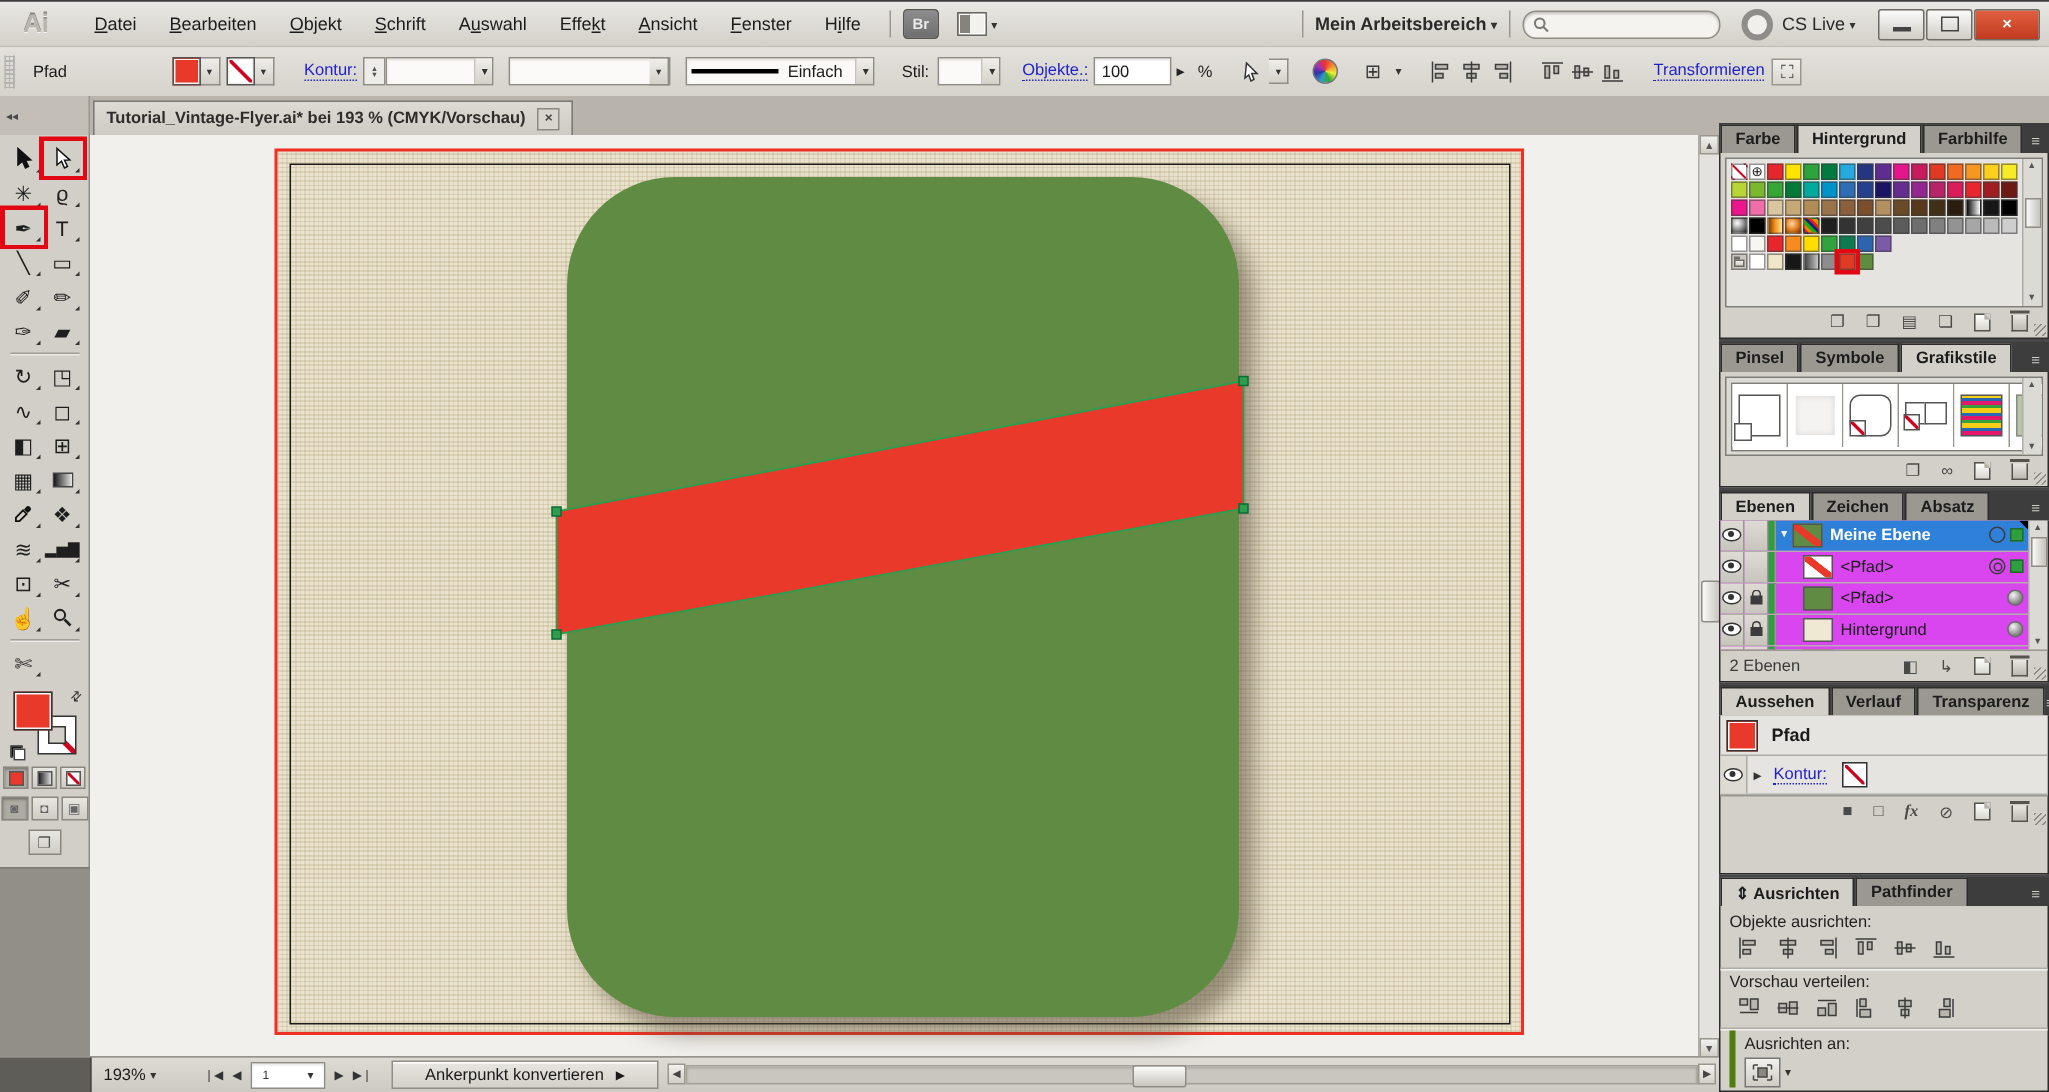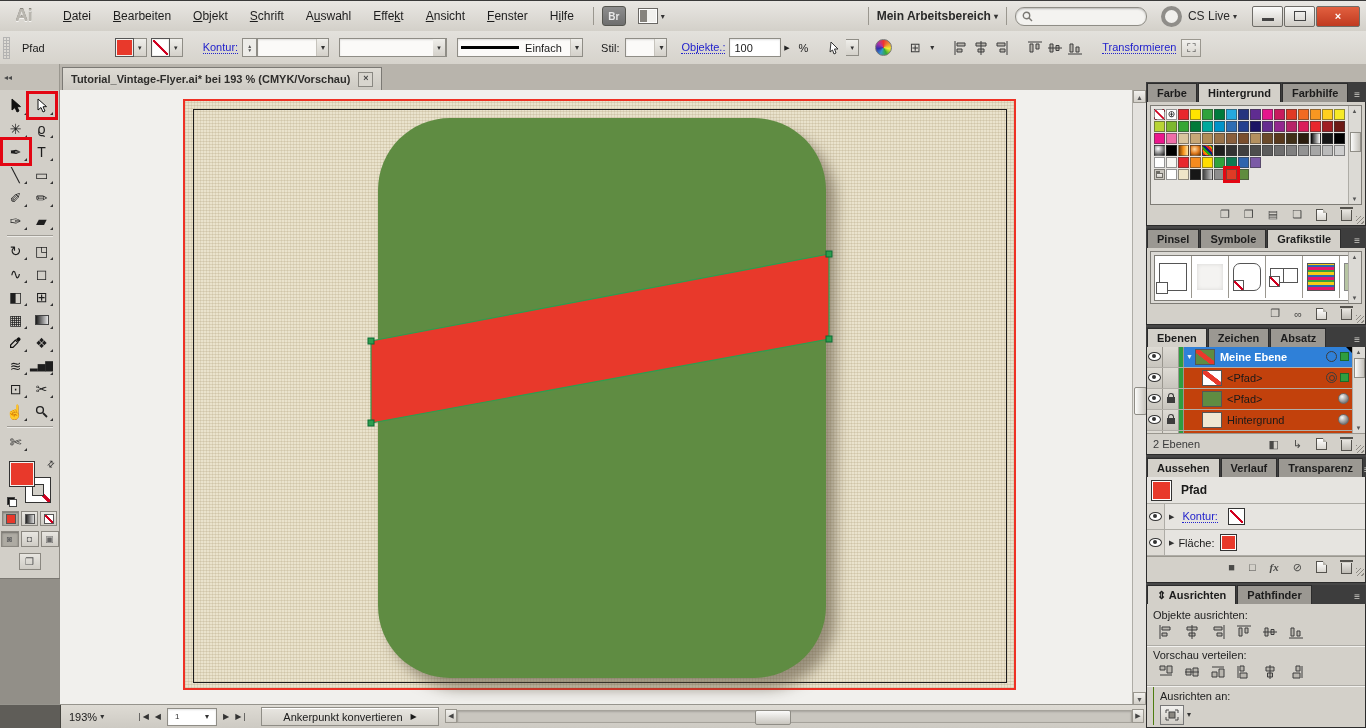--- a/index.html
+++ b/index.html
@@ -142,21 +142,21 @@
   .gs-blank{width:26px;height:26px;background:#f4f3f1;box-shadow:inset 0 0 4px rgba(0,0,0,.12);}
   .gs-round{width:26px;height:26px;border:1px solid #555;border-radius:7px;background:#fff;position:relative;}
   .gs-chip{position:absolute;left:-1px;bottom:-1px;width:9px;height:9px;border:1px solid #555;background:linear-gradient(to top right,#fff 40%,#d00020 42%,#d00020 58%,#fff 60%);}
   .gs-two{width:28px;height:18px;position:relative;}
   .gs-two .s1{position:absolute;left:0;top:0;width:13px;height:13px;border:1px solid #555;background:#fff;}
   .gs-two .s2{position:absolute;right:0;top:0;width:13px;height:13px;border:1px solid #555;background:#fff;}
   .gs-pattern{width:26px;height:26px;border:1px solid #555;background:repeating-linear-gradient(0deg,#e3176c 0 3px,#2a67b2 3px 5px,#f7ce17 5px 8px,#37a23c 8px 10px),repeating-linear-gradient(90deg,rgba(226,30,30,.7) 0 3px,rgba(41,171,226,.7) 3px 6px,rgba(247,148,29,.7) 6px 9px);}
   .gs-sage{width:26px;height:26px;border:1px solid #888;}
 
   
-  .lrow{height:20px;display:flex;align-items:flex-end;border-bottom:1px solid #b2afa9;background:#c2410c;}
+  .lrow{height:20px;display:flex;align-items:flex-end;border-bottom:1px solid #b2afa9;background:#d946ef;}
   .lgut{width:16px;height:20px;border-right:1px solid #9a978f;background:linear-gradient(#dedbd4,#c8c5be);display:flex;align-items:center;justify-content:center;box-sizing:border-box;}
   .lbar{width:5px;height:20px;background:#2f9e3f;border-right:1px solid #9a978f;box-sizing:border-box;}
   .lmain{flex:1;height:20px;display:flex;align-items:center;position:relative;overflow:hidden;}
   .lmain.selected{background:#2f80d8;color:#fff;font-weight:bold;}
   .lmain .tri{font-size:7px;margin:0 2px;color:#eef4fc;}
   .lthumb{width:18px;height:14px;border:1px solid #555;background:#fff;margin-right:5px;flex:0 0 auto;}
   .lt-greenstripe{background:linear-gradient(to top right,transparent 38%,#e8392b 40%,#e8392b 60%,transparent 62%),#5f8c42;}
   .lt-whitestripe{background:linear-gradient(to top right,transparent 38%,#e8392b 40%,#e8392b 60%,transparent 62%),#fff;}
   .lmain .corner{position:absolute;right:0;top:0;border-left:7px solid transparent;border-top:7px solid #000;}
   .ltarget{margin-left:auto;margin-right:4px;display:flex;align-items:center;}
@@ -183,21 +183,21 @@
   .fx{font-style:italic;font-weight:bold;font-family:"Liberation Serif",serif;font-size:12px;}
 
   
   .align-body{padding:2px 6px;}
   .align-label{font-size:11px;color:#222;margin:3px 0 1px 0;}
   .align-row{display:flex;align-items:center;}
   .align-row .al-ico{width:26px;height:20px;}
   .align-sep{height:1px;background:#aeaca6;box-shadow:0 1px 0 #f2f1ee;margin:3px -6px 1px -6px;}
   .spacing-zone{display:flex;}
   .spacing-left{flex:1;}
-  .spacing-right{width:82px;border-left:1px solid #4d7c0f;padding-left:6px;}
+  .spacing-right{width:82px;border-left:4px solid #4d7c0f;padding-left:6px;}
   .sp-field{width:58px;height:17px;border:1px solid #8f8d86;background:#eceae6;display:flex;align-items:center;box-shadow:inset 0 1px 2px rgba(0,0,0,.15);}
   .alignto-btn{width:22px;height:18px;border:1px solid #777;background:linear-gradient(#f2f1ee,#cfccc5);display:flex;align-items:center;justify-content:center;margin-top:2px;}
 
   
   #statusbar{position:absolute;left:0;right:0;bottom:0;height:23px;background:linear-gradient(#dedbd4,#cdcac3);border-top:1px solid #96948d;display:flex;align-items:center;}
   .sb-dark{width:60px;height:100%;background:#5f5d58;border-right:1px solid #45443f;}
   .sb-zoom{display:flex;align-items:center;margin-left:8px;width:64px;}
   .sb-nav{display:flex;align-items:center;font-size:8px;color:#333;}
   .sb-nav span{margin:0 3px;}
   .pagebox{width:40px;height:16px;border:1px solid #8f8d86;background:#fff;display:flex;align-items:center;padding:0 4px;margin:0 2px;box-shadow:inset 0 1px 2px rgba(0,0,0,.12);}
@@ -809,28 +809,20 @@
           <b>Pfad</b>
         </div>
         <div class="arow a-line">
           <span class="agut">
               <span class="eye"></span>
             </span>
           <span class="tri">▶</span>
           <span class="cb-link">Kontur:</span>
           <span class="asw sw-none-bg" style="margin-left:6px;"></span>
         </div>
-        <div class="arow a-line">
-          <span class="agut">
-              <span class="eye"></span>
-            </span>
-          <span class="tri">▶</span>
-          <span>Fläche:</span>
-          <span class="asw" id="ap-fill-swatch" style="margin-left: 6px; background: rgb(232, 57, 43);"></span>
-        </div>
         <div class="pfoot" id="foot-appearance" style="border-top:1px solid #9a978f;">
             <span class="spacer"></span>
             <span class="fico">■</span>
             <span class="fico">□</span>
             <span class="fico fx">fx</span>
             <span class="fico">⊘</span>
             <span class="fico">
               <span class="ico-page"></span>
             </span>
             <span class="fico">

